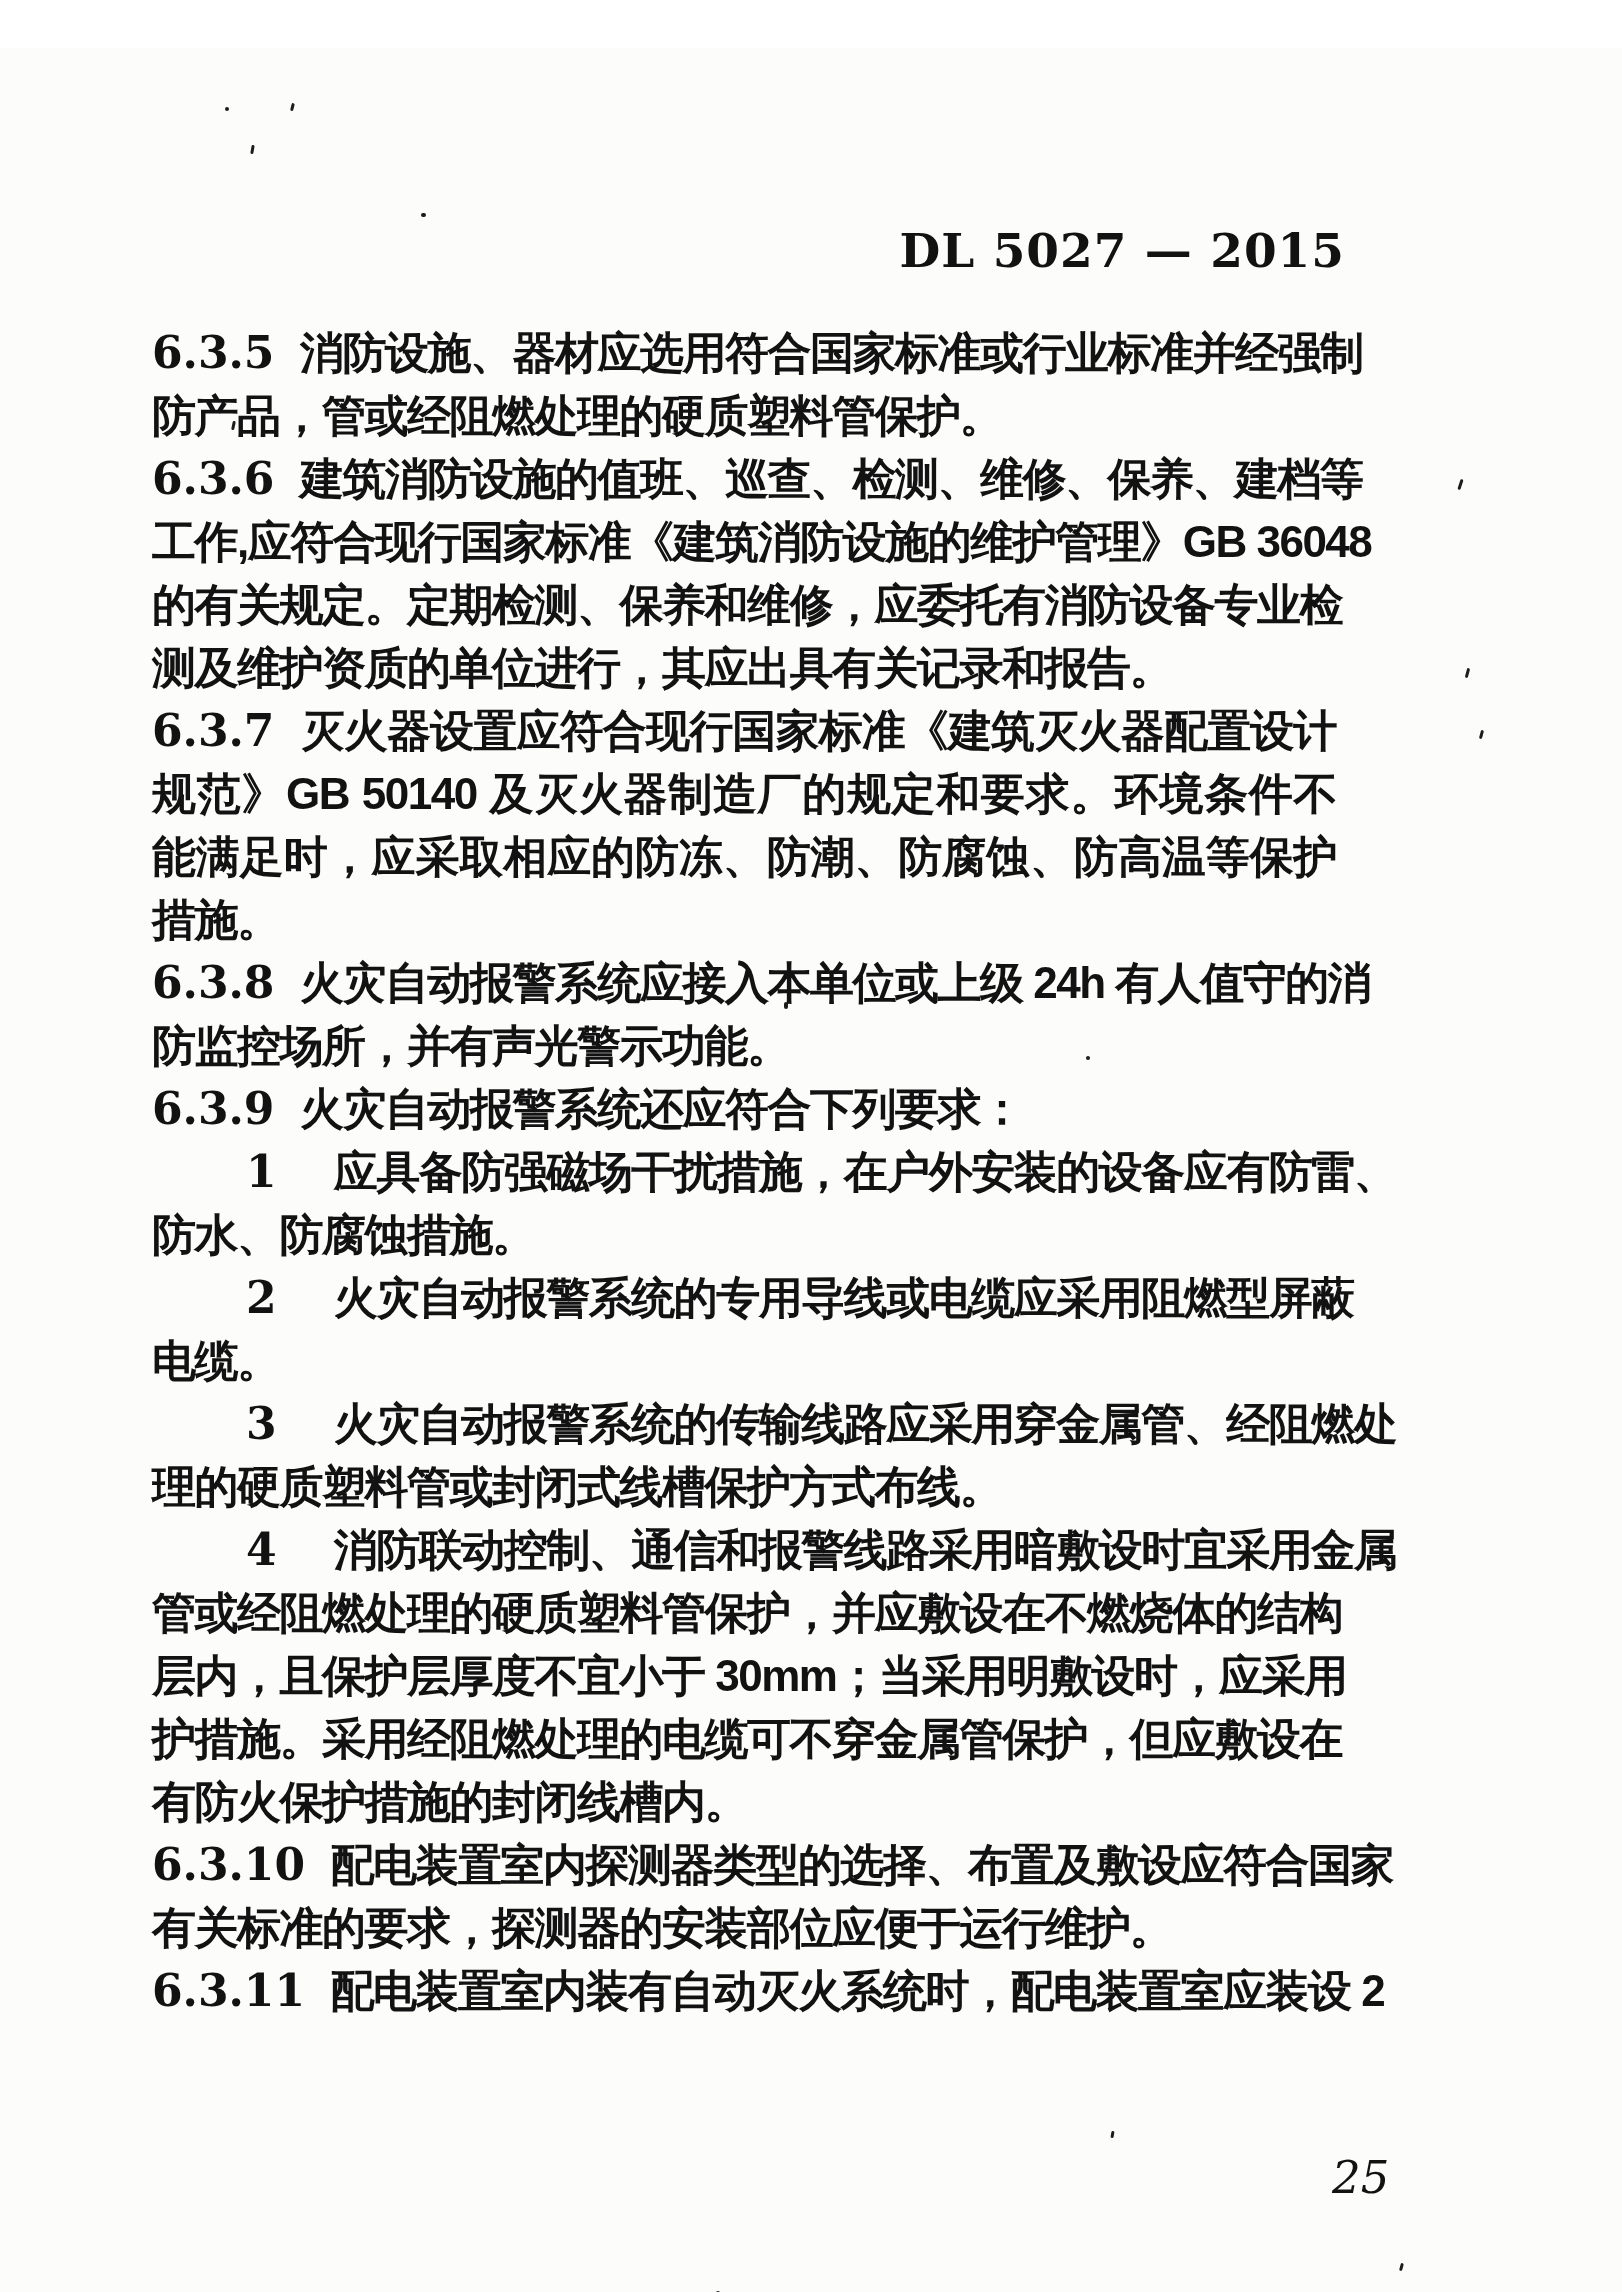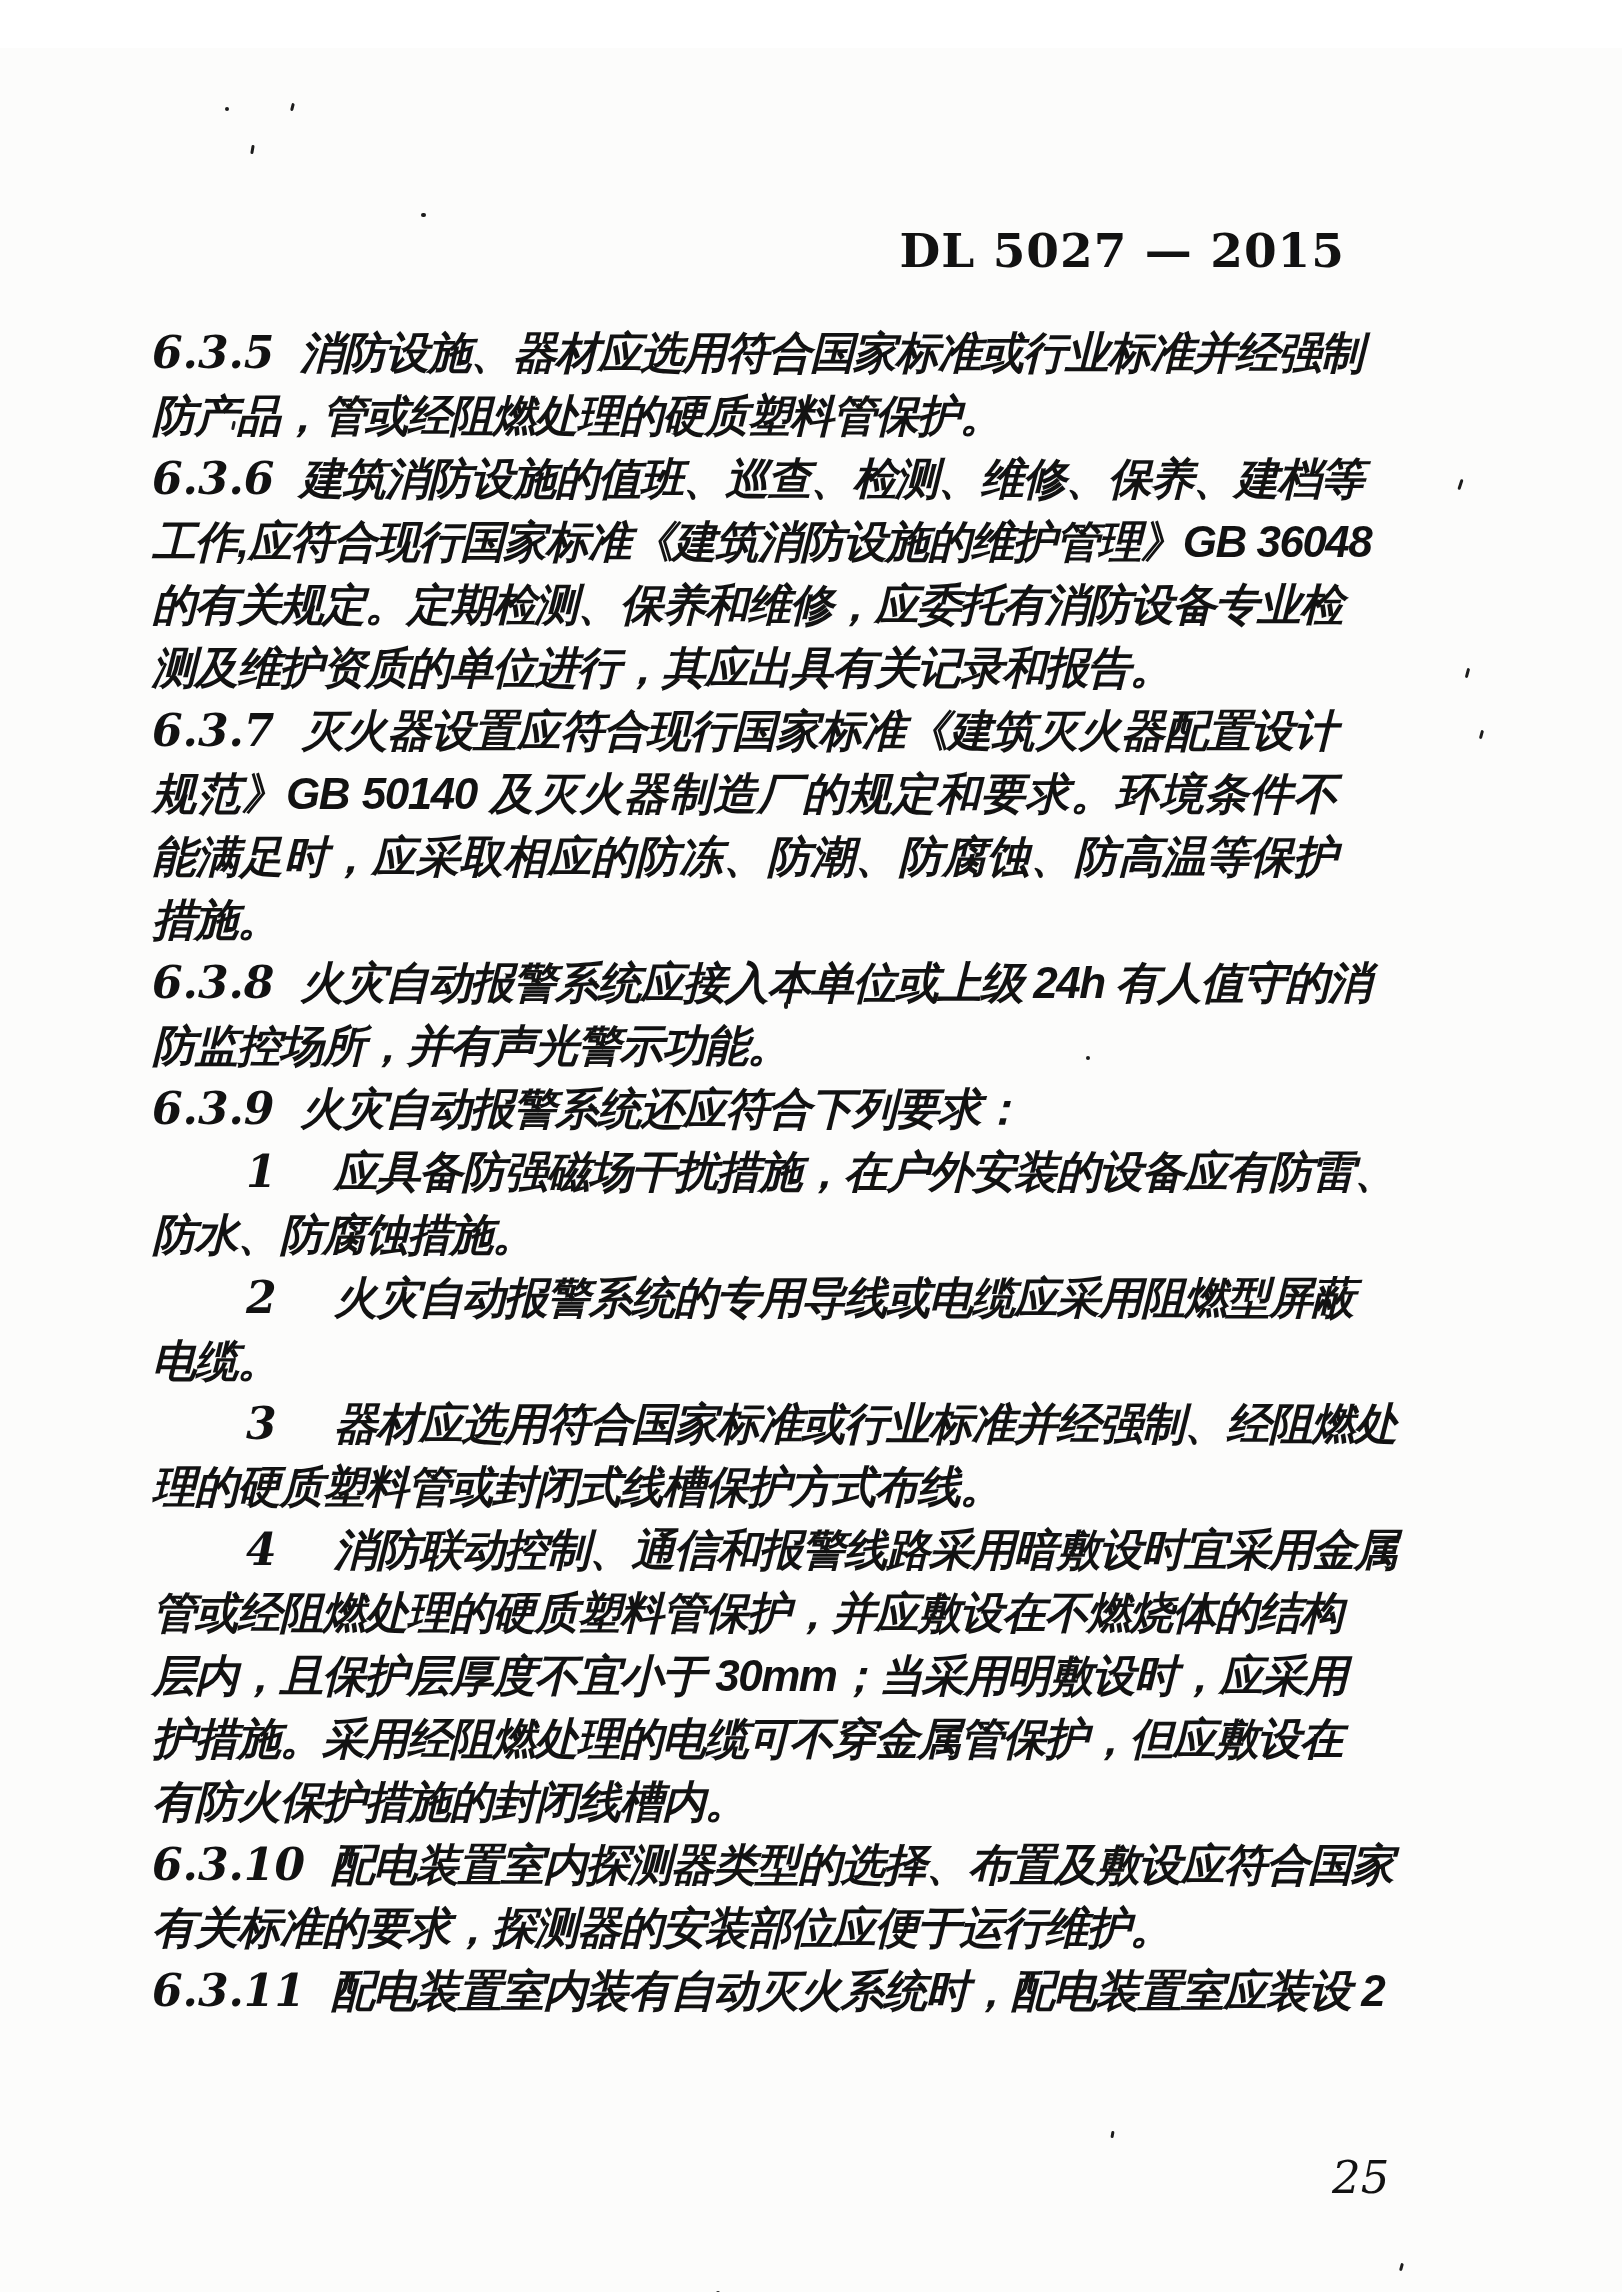--- a/index.html
+++ b/index.html
@@ -31,21 +31,20 @@
     top: 273px;
     width: 1184px;
   }
   .line {
     height: 63px;
     line-height: 63px;
     font-size: 44px;
     font-weight: 700;
     letter-spacing: -1.5px;
     white-space: nowrap;
-    font-style: italic;
   }
   .line.fill { text-align: justify; text-align-last: justify; }
   .line.indent { padding-left: 94px; }
   .num {
     font-family: "DejaVu Serif", "Liberation Serif", serif;
     font-weight: 700;
     letter-spacing: 0;
     margin-right: 25.5px;
   }
   .indent .num { margin-right: 57px; }
@@ -84,21 +83,21 @@
     <div class="line fill"><span>规范》GB 50140 及灭火器制造厂的规定和要求。环境条件不</span></div>
     <div class="line fill"><span>能满足时，应采取相应的防冻、防潮、防腐蚀、防高温等保护</span></div>
     <div class="line"><span>措施。</span></div>
     <div class="line fill"><span class="num">6.3.8</span><span>火灾自动报警系统应接入本单位或上级 24h 有人值守的消</span></div>
     <div class="line"><span>防监控场所，并有声光警示功能。</span></div>
     <div class="line"><span class="num">6.3.9</span><span>火灾自动报警系统还应符合下列要求：</span></div>
     <div class="line fill indent"><span class="num">1</span><span>应具备防强磁场干扰措施，在户外安装的设备应有防雷、</span></div>
     <div class="line"><span>防水、防腐蚀措施。</span></div>
     <div class="line fill indent"><span class="num">2</span><span>火灾自动报警系统的专用导线或电缆应采用阻燃型屏蔽</span></div>
     <div class="line"><span>电缆。</span></div>
-    <div class="line fill indent"><span class="num">3</span><span>器材应选用符合国家标准或行业标准并经强制、经阻燃处</span></div>
+    <div class="line fill indent"><span class="num">3</span><span>火灾自动报警系统的传输线路应采用穿金属管、经阻燃处</span></div>
     <div class="line"><span>理的硬质塑料管或封闭式线槽保护方式布线。</span></div>
     <div class="line fill indent"><span class="num">4</span><span>消防联动控制、通信和报警线路采用暗敷设时宜采用金属</span></div>
     <div class="line fill"><span>管或经阻燃处理的硬质塑料管保护，并应敷设在不燃烧体的结构</span></div>
     <div class="line fill"><span>层内，且保护层厚度不宜小于 30mm；当采用明敷设时，应采用</span></div>
     <div class="line fill"><span>护措施。采用经阻燃处理的电缆可不穿金属管保护，但应敷设在</span></div>
     <div class="line"><span>有防火保护措施的封闭线槽内。</span></div>
     <div class="line fill"><span class="num">6.3.10</span><span>配电装置室内探测器类型的选择、布置及敷设应符合国家</span></div>
     <div class="line"><span>有关标准的要求，探测器的安装部位应便于运行维护。</span></div>
     <div class="line fill"><span class="num">6.3.11</span><span>配电装置室内装有自动灭火系统时，配电装置室应装设 2</span></div>
   </div>

